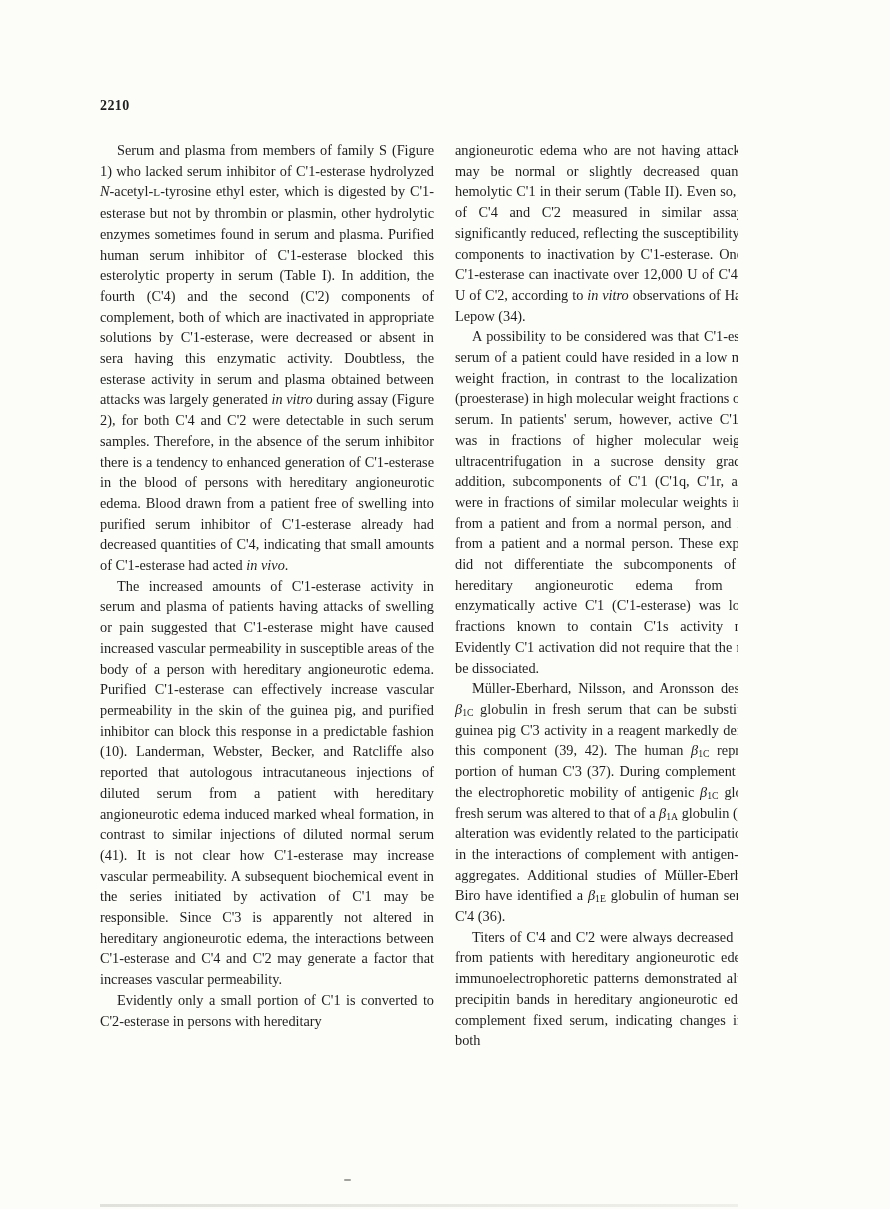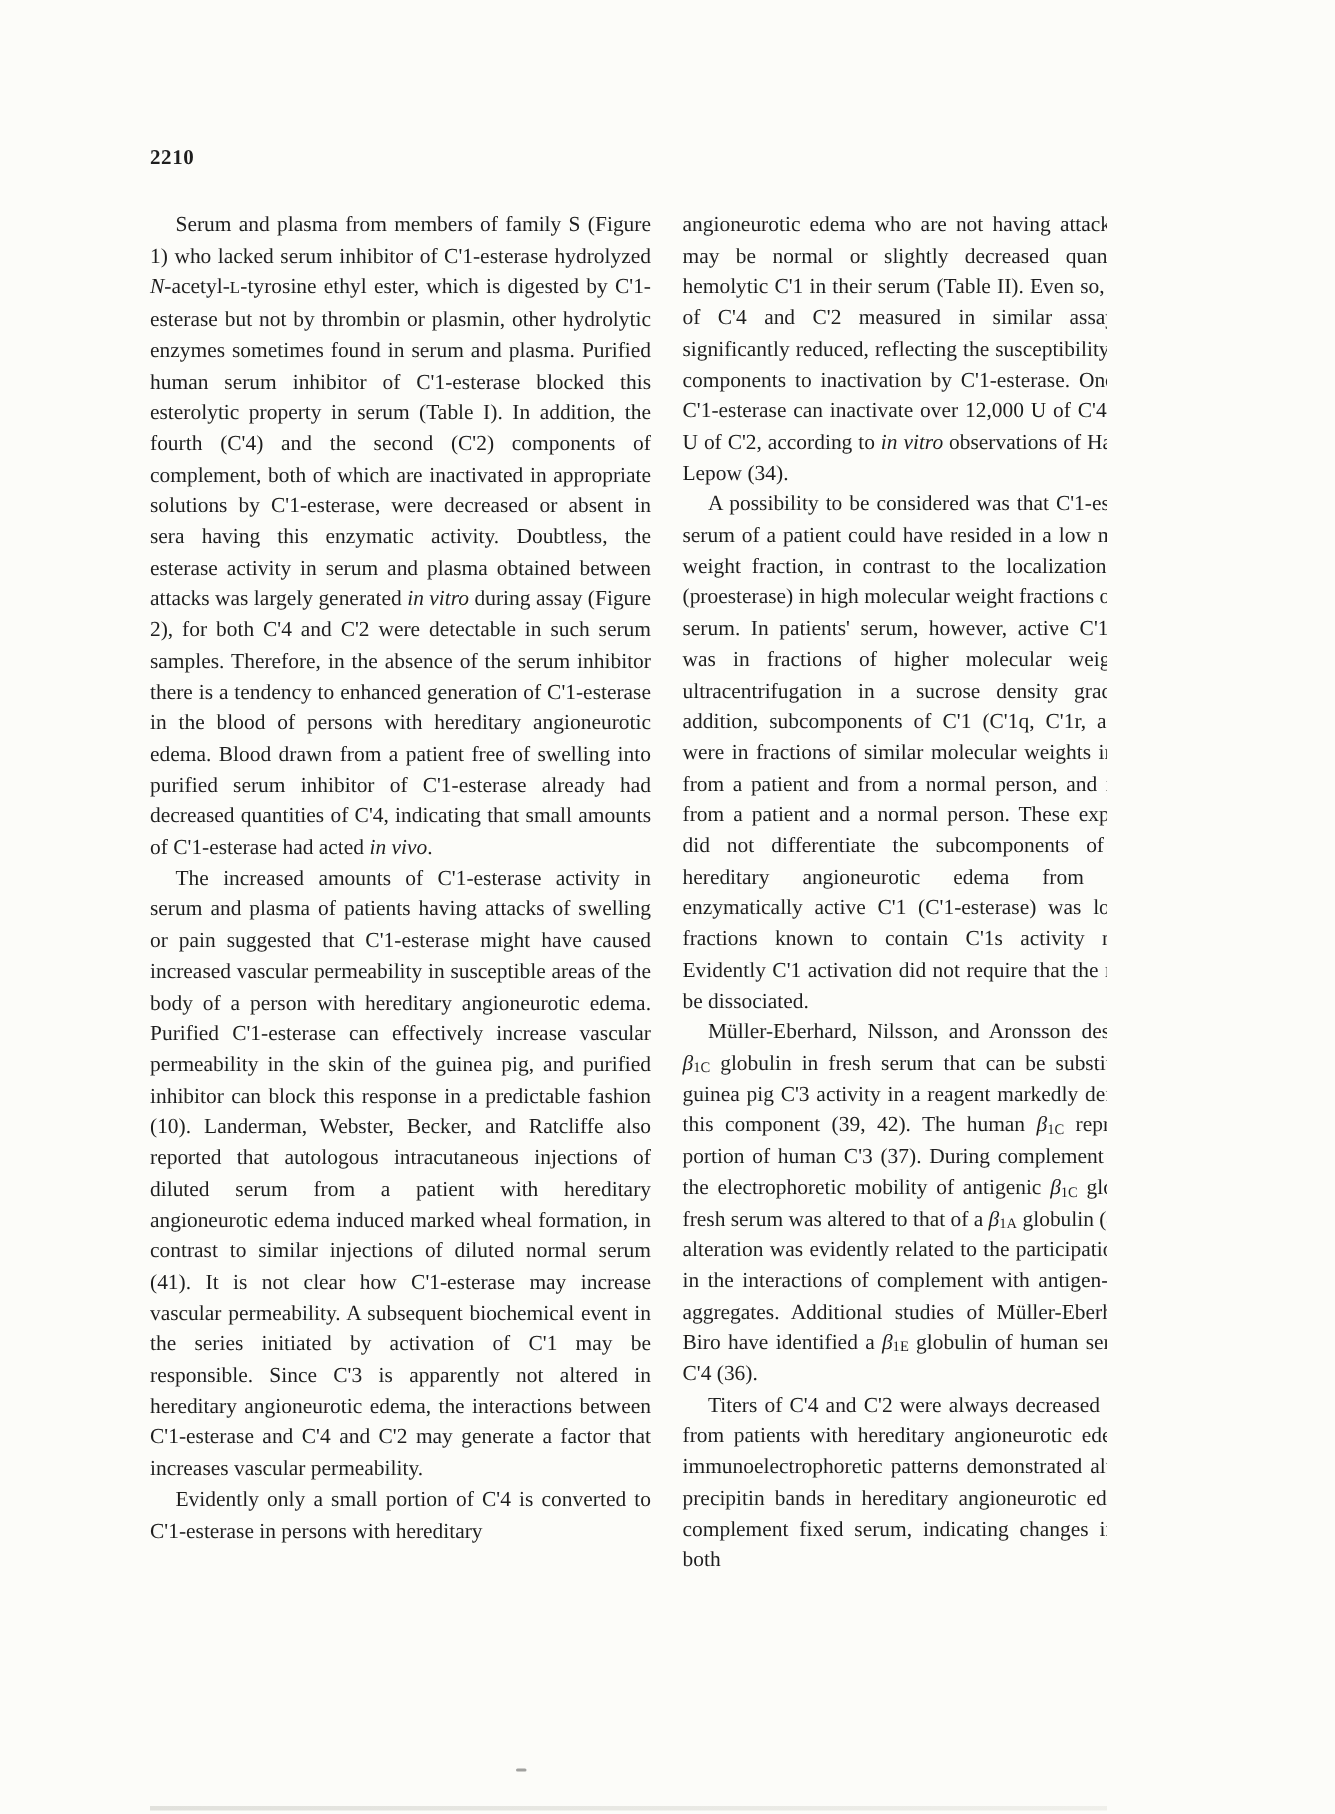--- a/index.html
+++ b/index.html
@@ -103,21 +103,21 @@
 <div class="page">
 
   <div class="running-header">
     <span class="page-number">2210</span>
   </div>
 
   <div class="columns">
     <div class="column">
         <p class="">Serum and plasma from members of family S (Figure 1) who lacked serum inhibitor of C'1-esterase hydrolyzed <i>N</i>-acetyl-<span class="sc">L</span>-tyrosine ethyl ester, which is digested by C'1-esterase but not by thrombin or plasmin, other hydrolytic enzymes sometimes found in serum and plasma. Purified human serum inhibitor of C'1-esterase blocked this esterolytic property in serum (Table I). In addition, the fourth (C'4) and the second (C'2) components of complement, both of which are inactivated in appropriate solutions by C'1-esterase, were decreased or absent in sera having this enzymatic activity. Doubtless, the esterase activity in serum and plasma obtained between attacks was largely generated <i>in vitro</i> during assay (Figure 2), for both C'4 and C'2 were detectable in such serum samples. Therefore, in the absence of the serum inhibitor there is a tendency to enhanced generation of C'1-esterase in the blood of persons with hereditary angioneurotic edema. Blood drawn from a patient free of swelling into purified serum inhibitor of C'1-esterase already had decreased quantities of C'4, indicating that small amounts of C'1-esterase had acted <i>in vivo</i>.</p>
         <p class="">The increased amounts of C'1-esterase activity in serum and plasma of patients having attacks of swelling or pain suggested that C'1-esterase might have caused increased vascular permeability in susceptible areas of the body of a person with hereditary angioneurotic edema. Purified C'1-esterase can effectively increase vascular permeability in the skin of the guinea pig, and purified inhibitor can block this response in a predictable fashion (10). Landerman, Webster, Becker, and Ratcliffe also reported that autologous intracutaneous injections of diluted serum from a patient with hereditary angioneurotic edema induced marked wheal formation, in contrast to similar injections of diluted normal serum (41). It is not clear how C'1-esterase may increase vascular permeability. A subsequent biochemical event in the series initiated by activation of C'1 may be responsible. Since C'3 is apparently not altered in hereditary angioneurotic edema, the interactions between C'1-esterase and C'4 and C'2 may generate a factor that increases vascular permeability.</p>
-        <p class="">Evidently only a small portion of C'4 is converted to C'1-esterase in persons with hereditary</p>
+        <p class="">Evidently only a small portion of C'1 is converted to C'2-esterase in persons with hereditary</p>
       </div>
     <div class="column">
         <p class="no-indent">angioneurotic edema who are not having attacks. There may be normal or slightly decreased quantities of hemolytic C'1 in their serum (Table II). Even so, amounts of C'4 and C'2 measured in similar assays were significantly reduced, reflecting the susceptibility of these components to inactivation by C'1-esterase. One unit of C'1-esterase can inactivate over 12,000 U of C'4 and 120 U of C'2, according to <i>in vitro</i> observations of Haines and Lepow (34).</p>
         <p class="">A possibility to be considered was that C'1-esterase in serum of a patient could have resided in a low molecular weight fraction, in contrast to the localization of C'1s (proesterase) in high molecular weight fractions of normal serum. In patients' serum, however, active C'1-esterase was in fractions of higher molecular weight after ultracentrifugation in a sucrose density gradient. In addition, subcomponents of C'1 (C'1q, C'1r, and C'1s) were in fractions of similar molecular weights in plasma from a patient and from a normal person, and in serum from a patient and a normal person. These experiments did not differentiate the subcomponents of C'1 in hereditary angioneurotic edema from normal; enzymatically active C'1 (C'1-esterase) was located in fractions known to contain C'1s activity normally. Evidently C'1 activation did not require that the molecule be dissociated.</p>
         <p class="">Müller-Eberhard, Nilsson, and Aronsson described a <i>β</i><sub>1C</sub> globulin in fresh serum that can be substituted for guinea pig C'3 activity in a reagent markedly deficient in this component (39, 42). The human <i>β</i><sub>1C</sub> represents a portion of human C'3 (37). During complement fixation, the electrophoretic mobility of antigenic <i>β</i><sub>1C</sub> globulin in fresh serum was altered to that of a <i>β</i><sub>1A</sub> globulin (42). This alteration was evidently related to the participation of C'3 in the interactions of complement with antigen-antibody aggregates. Additional studies of Müller-Eberhard and Biro have identified a <i>β</i><sub>1E</sub> globulin of human serum with C'4 (36).</p>
         <p class="">Titers of C'4 and C'2 were always decreased in serum from patients with hereditary angioneurotic edema, and immunoelectrophoretic patterns demonstrated altered <i>β</i><sub>1E</sub> precipitin bands in hereditary angioneurotic edema and complement fixed serum, indicating changes in C'4 in both</p>
       </div>
   </div>
 
   <div class="artifact"></div>

